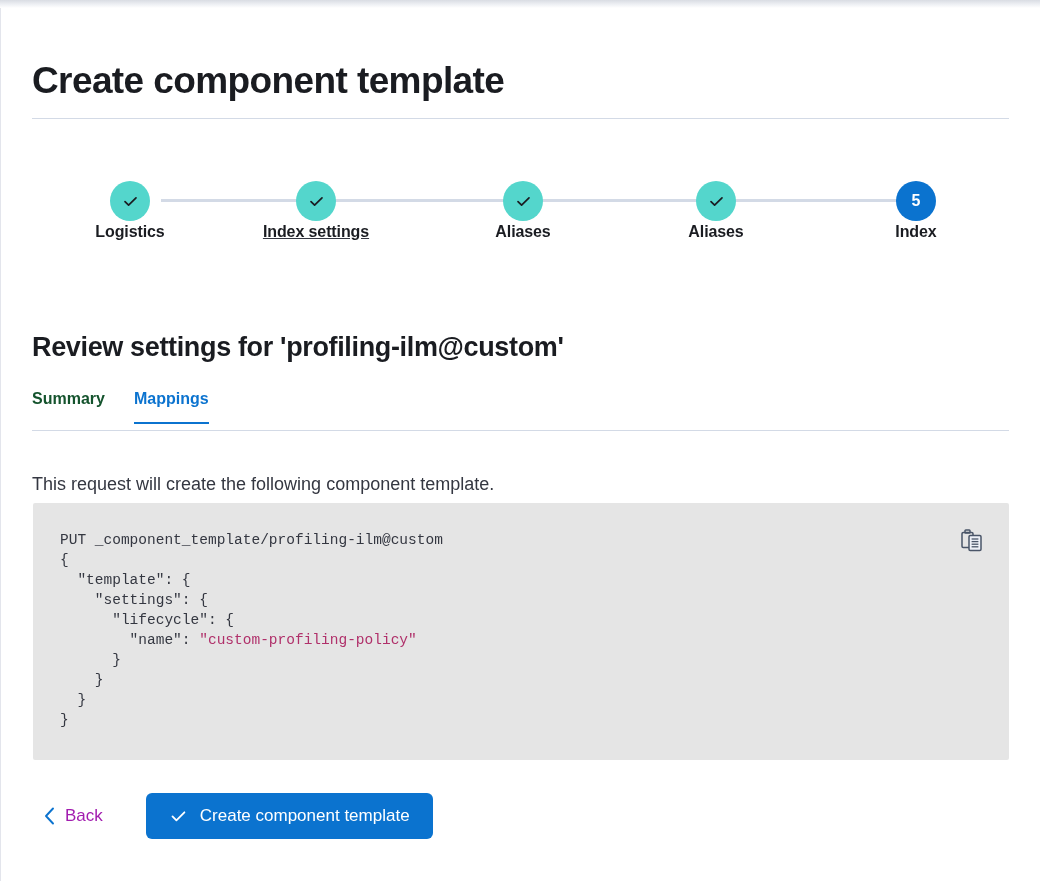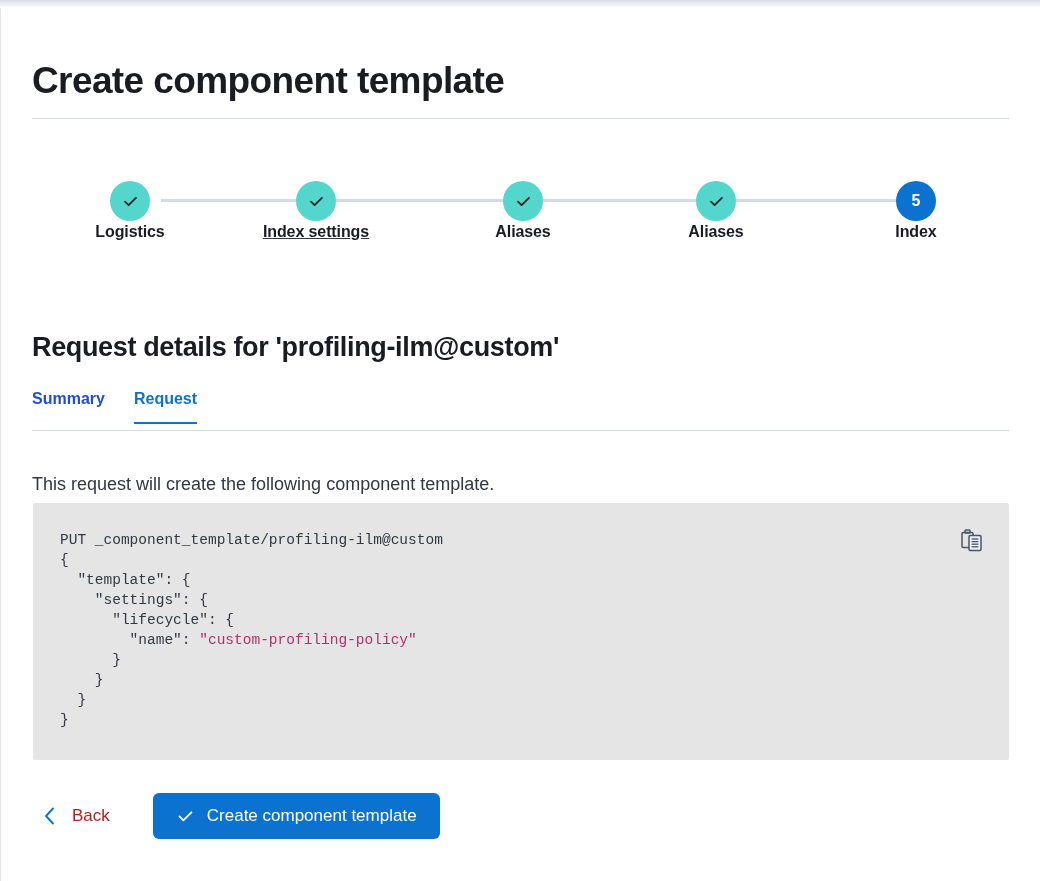--- a/index.html
+++ b/index.html
@@ -110,21 +110,21 @@
     left: 31px; top: 381px;
     width: 977px;
     height: 42px;
     border-bottom: 1px solid #d3dae6;
     display: flex;
     align-items: flex-start;
   }
   .tab {
     font-size: 16px;
     font-weight: 700;
-    color: #1d4ed8;
+    color: #14532d;
     padding: 0 0 13px 0;
     margin-right: 29px;
     border-bottom: 2px solid transparent;
     cursor: pointer;
     background: none;
     border-top: none; border-left: none; border-right: none;
     font-family: inherit;
     line-height: 20px;
   }
   .tab.active {
@@ -176,27 +176,27 @@
   
   .actions {
     position: absolute;
     left: 31px; top: 785px;
     display: flex;
     align-items: center;
   }
   .back-btn {
     display: flex;
     align-items: center;
-    gap: 16px;
+    gap: 9px;
     background: none;
     border: none;
     padding: 0 14px 0 12px;
     height: 46px;
     cursor: pointer;
-    color: #b91c1c;
+    color: #a21caf;
     font-family: inherit;
     font-size: 17px;
     font-weight: 500;
   }
   .create-btn {
     margin-left: 29px;
     display: flex;
     align-items: center;
     gap: 12px;
     background: #0b73cf;
@@ -265,25 +265,25 @@
     </div>
 
     <div class="step" style="left:784px;">
       <div class="step-circle current">
         <span class="num">5</span>
       </div>
       <div class="step-label">Index</div>
     </div>
   </div>
 
-  <h2 class="section-title">Request details for 'profiling-ilm@custom'</h2>
+  <h2 class="section-title">Review settings for 'profiling-ilm@custom'</h2>
 
   <div class="tabs">
     <button class="tab">Summary</button>
-    <button class="tab active">Request</button>
+    <button class="tab active">Mappings</button>
   </div>
 
   <p class="description">This request will create the following component template.</p>
 
   <div class="code-panel">
     <div class="code-body"><span>PUT _component_template/profiling-ilm@custom</span>
 <span>{</span>
 <span>  "template": {</span>
 <span>    "settings": {</span>
 <span>      "lifecycle": {</span>

